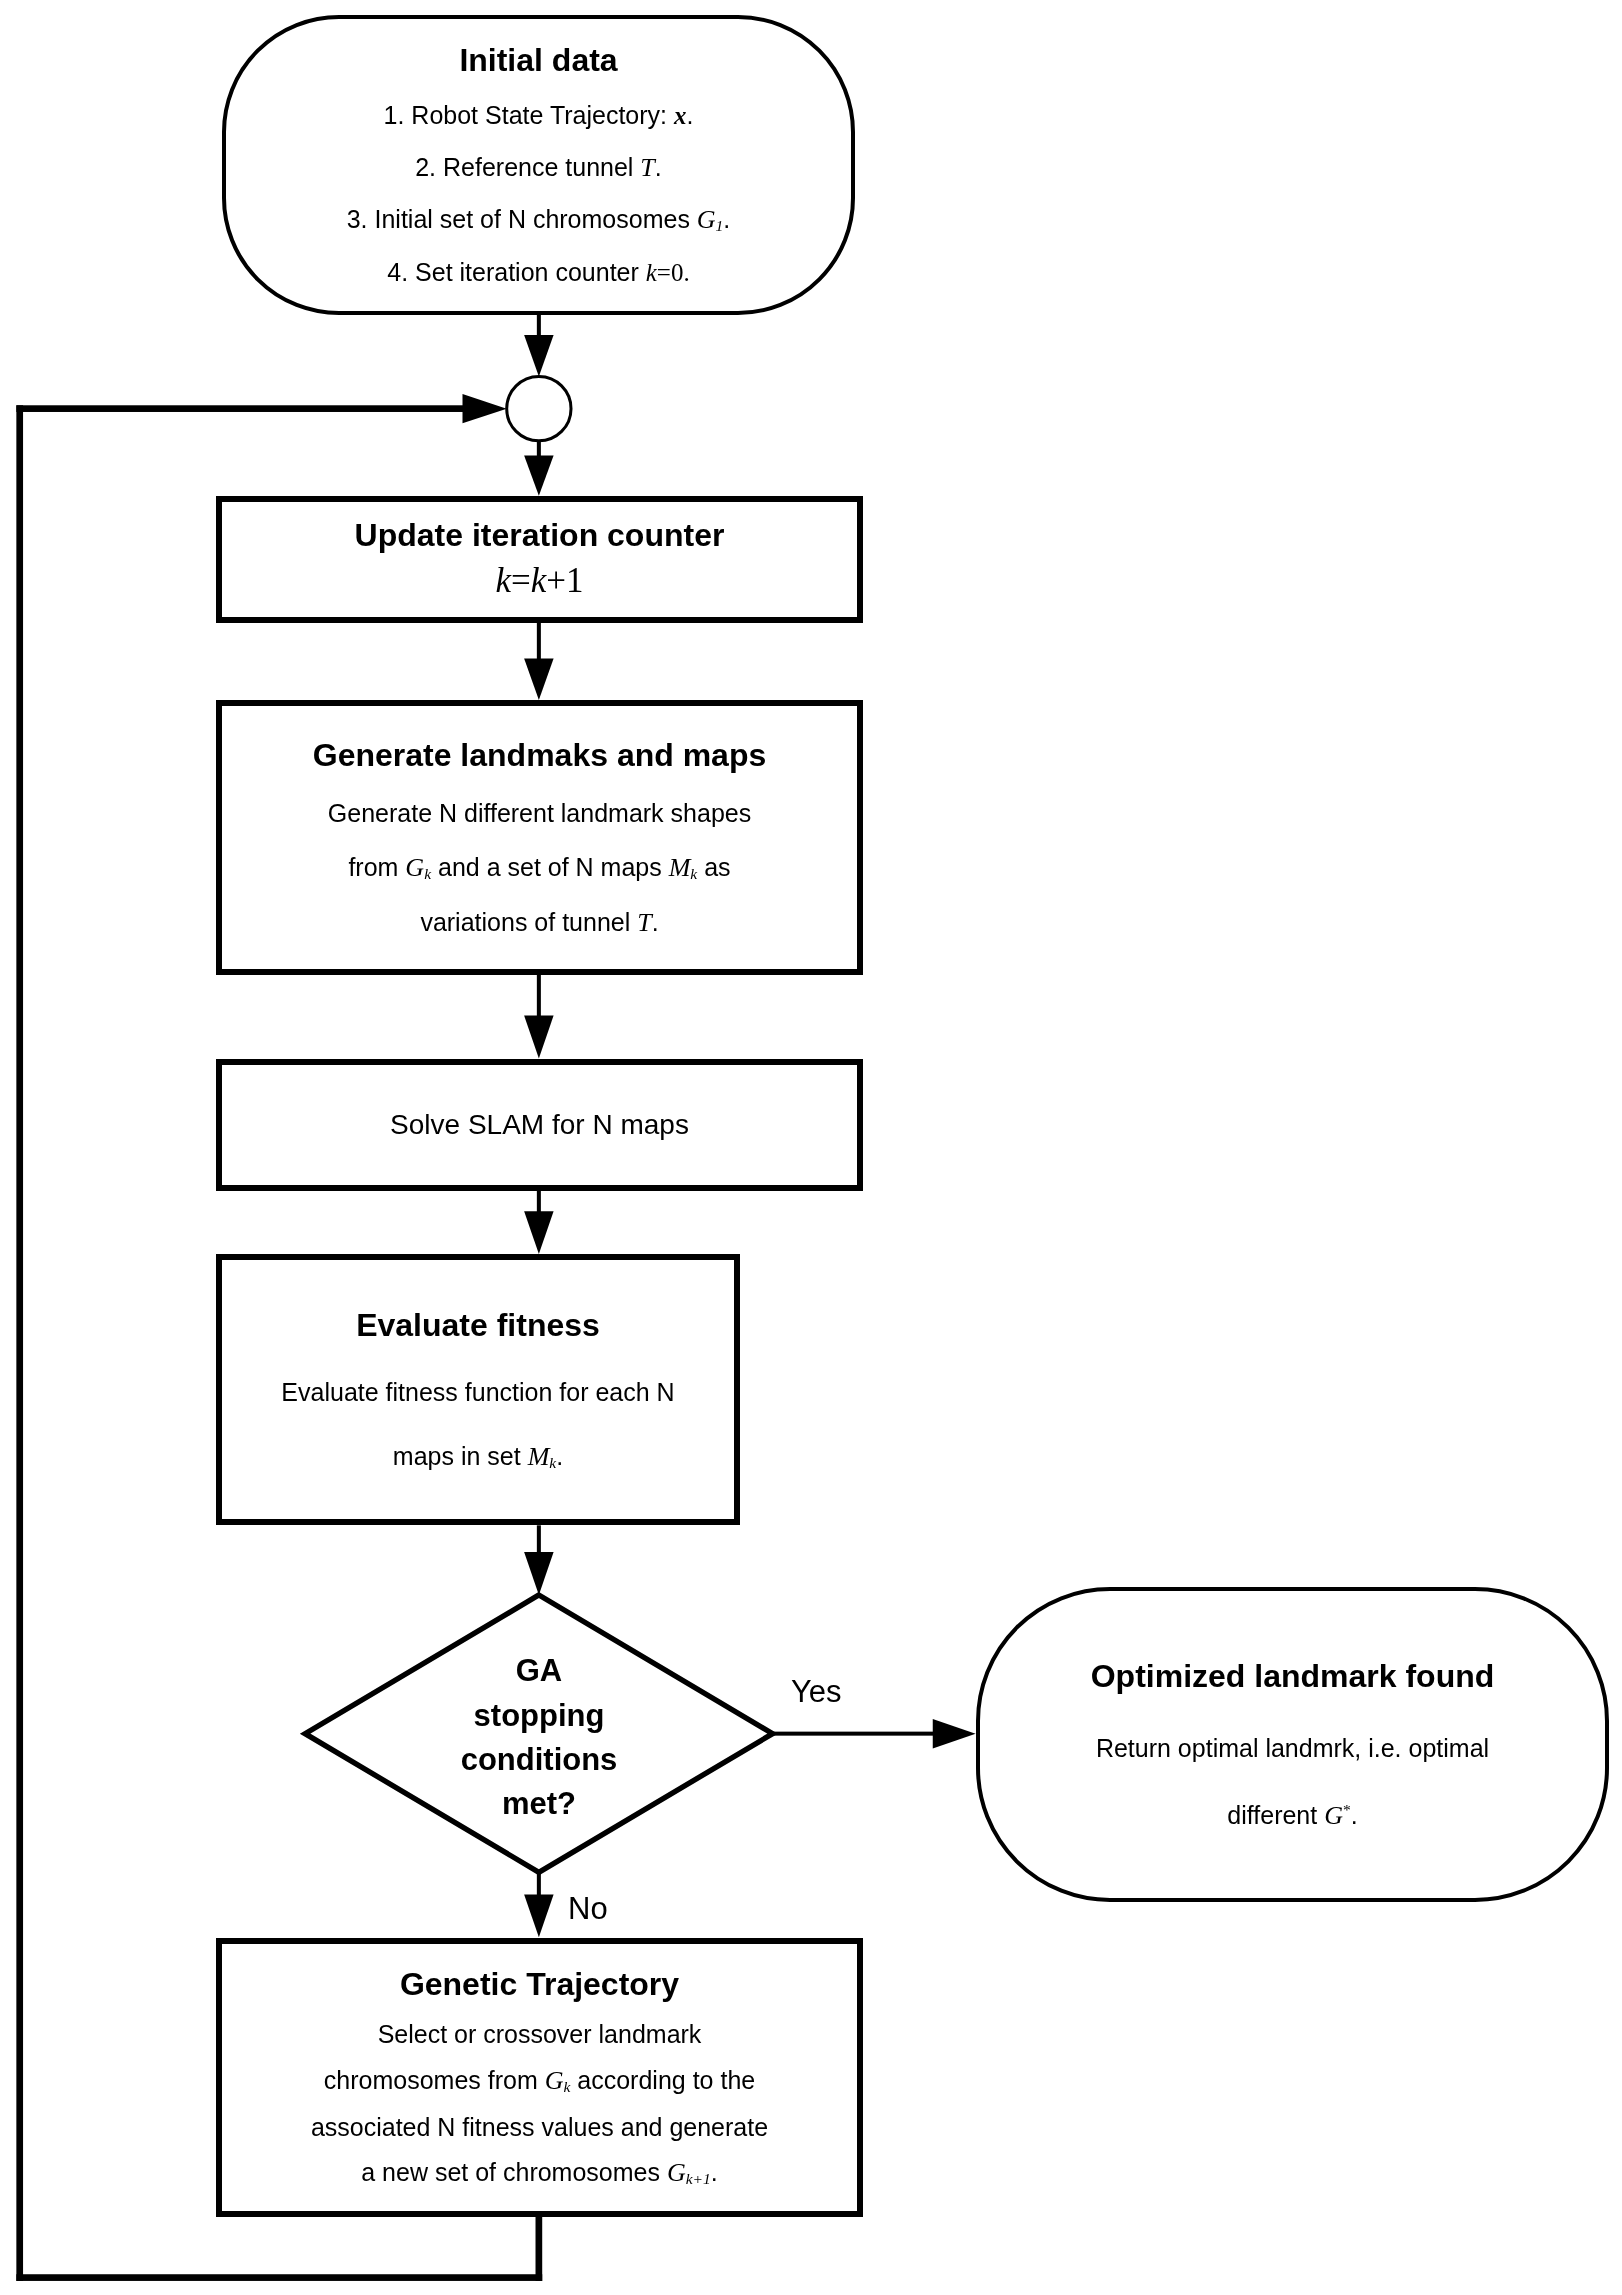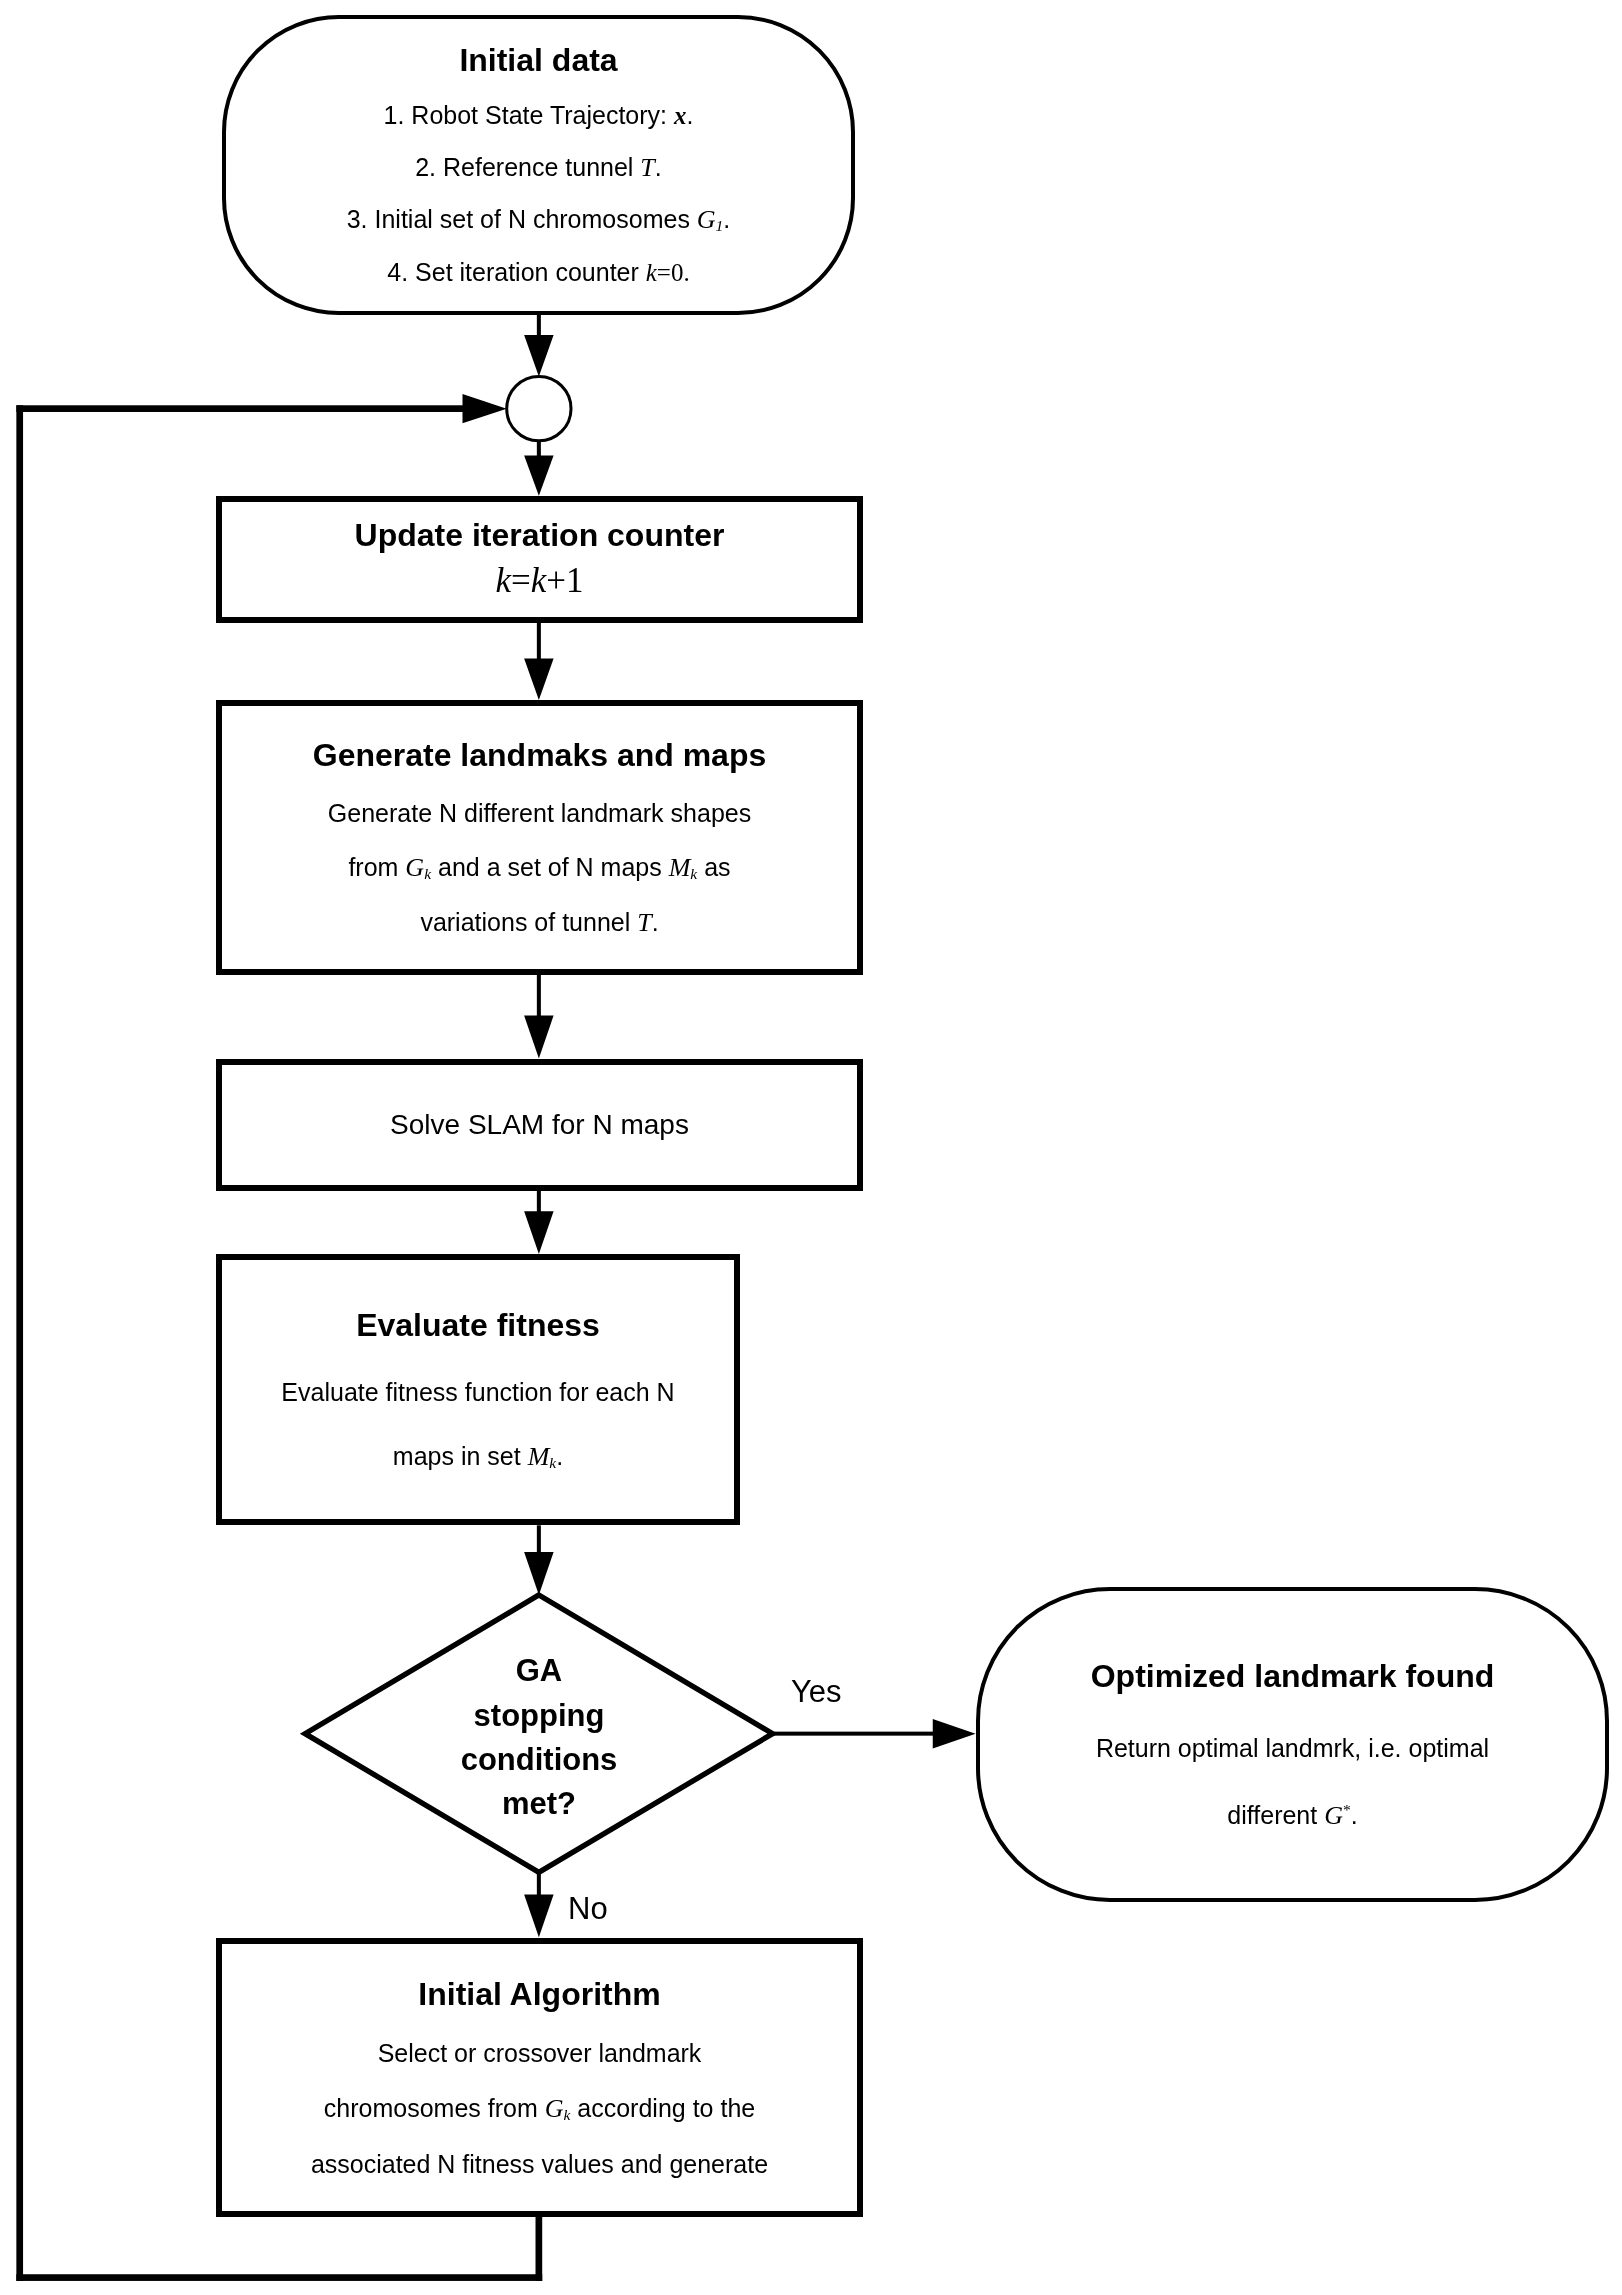--- a/index.html
+++ b/index.html
@@ -125,20 +125,21 @@
   <div class="edge-label" style="left:791px;top:1674px;">Yes</div>
   <div class="edge-label" style="left:568px;top:1891px;">No</div>
 
   <div class="node stadium" style="left:976px;top:1587px;width:633px;height:315px;border-radius:134px;padding:28px 34px;">
     <div class="title">Optimized landmark found</div>
     <div class="line"><span>Return optimal landmrk, i.e. optimal</span></div>
     <div class="line"><span>different </span><span class="seg-script">G</span><span class="seg-sup">*</span><span>.</span></div>
   </div>
 
   <div class="node rect" style="left:216px;top:1938px;width:647px;height:279px;padding:5.4px 8px;">
-    <div class="title">Initial Algorithm</div>
+    <div class="title">Genetic Trajectory</div>
     <div class="line"><span>Select or crossover landmark</span></div>
     <div class="line"><span>chromosomes from </span><span class="seg-script">G</span><span class="seg-sub">k</span><span> according to the</span></div>
     <div class="line"><span>associated N fitness values and generate</span></div>
+    <div class="line"><span>a new set of chromosomes </span><span class="seg-script">G</span><span class="seg-sub">k+1</span><span>.</span></div>
   </div>
 
 </div>
 
 
 </body></html>

